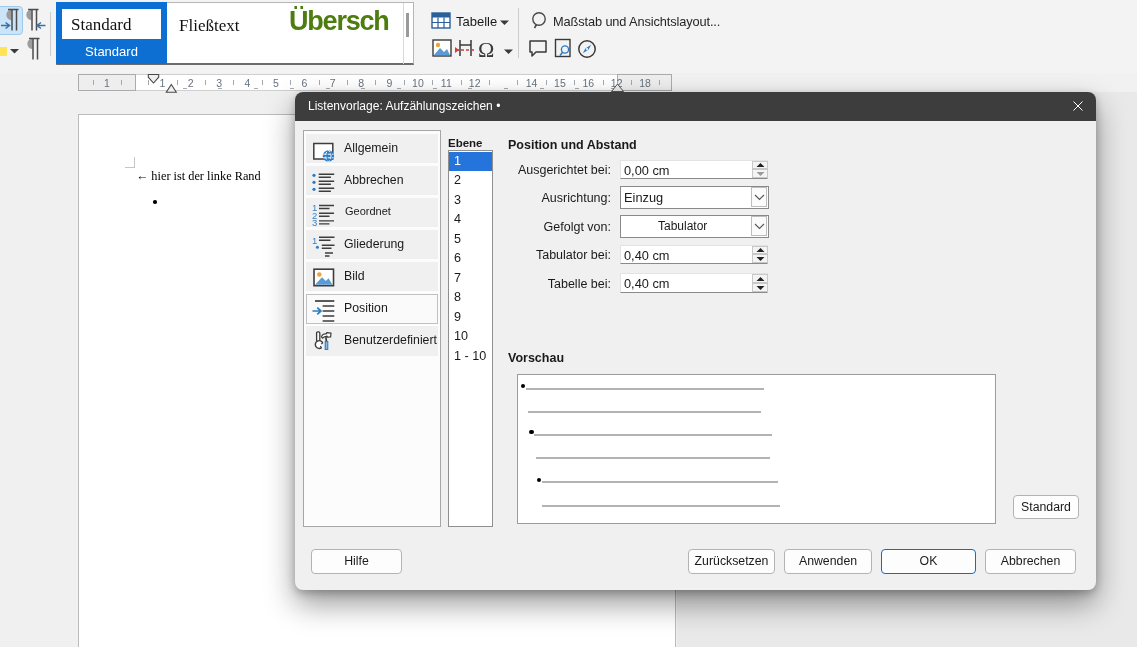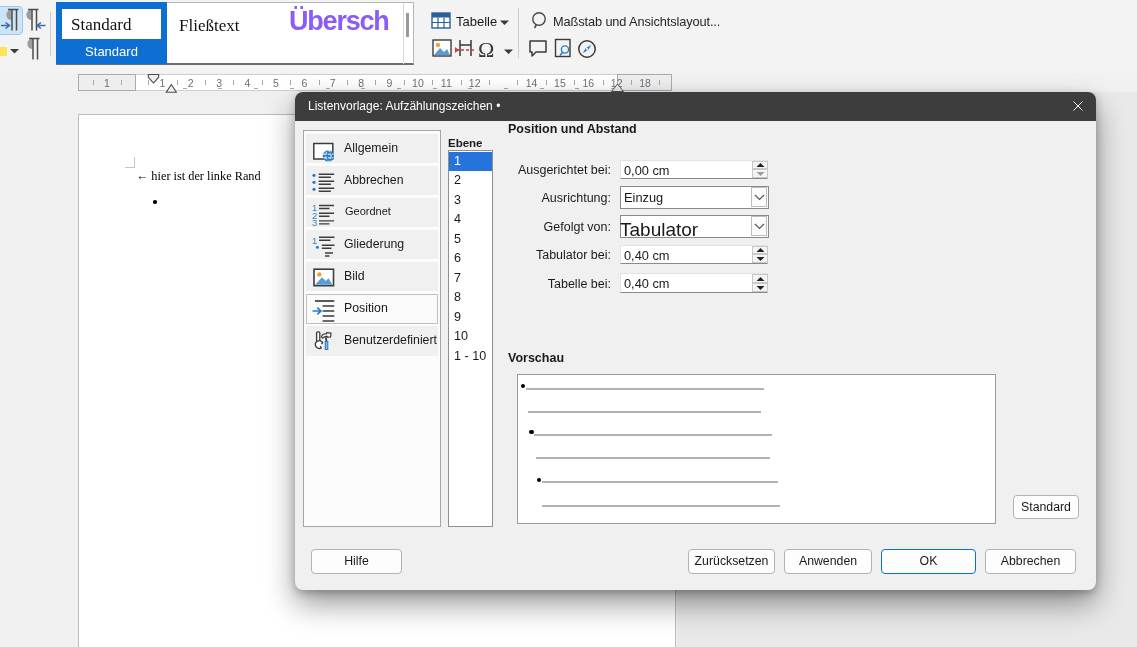--- a/index.html
+++ b/index.html
@@ -40,21 +40,21 @@
   </svg>
 </div>
 <div class="abs" style="left:50px;top:12px;width:1px;height:44px;background:#cccccc;"></div>
 
 <div class="abs" style="left:56px;top:2px;width:358px;height:63px;background:#ffffff;border:1px solid #b6b6b6;border-bottom:2px solid #6c6c6c;box-sizing:border-box;"></div>
 <div class="abs" style="left:56px;top:2px;width:111px;height:62px;background:#0e6fd2;"></div>
 <div class="abs" style="left:62px;top:9px;width:99px;height:30px;background:#ffffff;"></div>
 <div class="abs" style="left:71px;top:15px;font-family:'Liberation Serif',serif;font-size:17px;color:#111;">Standard</div>
 <div class="abs" style="left:56px;top:44px;width:111px;text-align:center;color:#ffffff;font-size:13px;">Standard</div>
 <div class="abs" style="left:179px;top:16px;font-family:'Liberation Serif',serif;font-size:17px;color:#111;">Fließtext</div>
-<div class="abs" style="left:289px;top:6px;font-size:27px;letter-spacing:-1.2px;font-weight:bold;color:#8b5cf6;">Übersch</div>
+<div class="abs" style="left:289px;top:6px;font-size:27px;letter-spacing:-1.2px;font-weight:bold;color:#4d7c0f;">Übersch</div>
 <div class="abs" style="left:403px;top:3px;width:1px;height:61px;background:#d9d9d9;"></div>
 <div class="abs" style="left:406px;top:13px;width:3px;height:24px;background:#9a9a9a;"></div>
 
 <div class="abs" style="left:431px;top:12px;">
   <svg width="20" height="18">
     <rect x="1" y="1" width="18" height="15" fill="#ffffff" stroke="#2a6099" stroke-width="1.4"></rect>
     <rect x="1" y="1" width="18" height="4.5" fill="#2a6099"></rect>
     <path d="M1 10.5 h18 M7 5.5 v10.5 M13 5.5 v10.5" stroke="#2a6099" stroke-width="1.2"></path>
   </svg>
 </div>
@@ -280,21 +280,21 @@
 <div class="abs" style="left:449px;top:190.5px;width:43px;height:19.5px;color:#1a1a1a;font-size:12.6px;line-height:19.5px;padding-left:5px;box-sizing:border-box;">3</div>
 <div class="abs" style="left:449px;top:210px;width:43px;height:19.5px;color:#1a1a1a;font-size:12.6px;line-height:19.5px;padding-left:5px;box-sizing:border-box;">4</div>
 <div class="abs" style="left:449px;top:229.5px;width:43px;height:19.5px;color:#1a1a1a;font-size:12.6px;line-height:19.5px;padding-left:5px;box-sizing:border-box;">5</div>
 <div class="abs" style="left:449px;top:249px;width:43px;height:19.5px;color:#1a1a1a;font-size:12.6px;line-height:19.5px;padding-left:5px;box-sizing:border-box;">6</div>
 <div class="abs" style="left:449px;top:268.5px;width:43px;height:19.5px;color:#1a1a1a;font-size:12.6px;line-height:19.5px;padding-left:5px;box-sizing:border-box;">7</div>
 <div class="abs" style="left:449px;top:288px;width:43px;height:19.5px;color:#1a1a1a;font-size:12.6px;line-height:19.5px;padding-left:5px;box-sizing:border-box;">8</div>
 <div class="abs" style="left:449px;top:307.5px;width:43px;height:19.5px;color:#1a1a1a;font-size:12.6px;line-height:19.5px;padding-left:5px;box-sizing:border-box;">9</div>
 <div class="abs" style="left:449px;top:327px;width:43px;height:19.5px;color:#1a1a1a;font-size:12.6px;line-height:19.5px;padding-left:5px;box-sizing:border-box;">10</div>
 <div class="abs" style="left:449px;top:346.5px;width:43px;height:19.5px;color:#1a1a1a;font-size:12.6px;line-height:19.5px;padding-left:5px;box-sizing:border-box;">1 - 10</div>
 
-<div class="abs lbl" style="left:508px;top:122px;font-weight:bold;">Position und Abstand</div>
+<div class="abs lbl" style="left:508px;top:138px;font-weight:bold;">Position und Abstand</div>
 <div class="abs lbl" style="left:400px;top:163px;width:211px;text-align:right;">Ausgerichtet bei:</div>
 <div class="abs lbl" style="left:400px;top:191px;width:211px;text-align:right;">Ausrichtung:</div>
 <div class="abs lbl" style="left:400px;top:220px;width:211px;text-align:right;">Gefolgt von:</div>
 <div class="abs lbl" style="left:400px;top:248px;width:211px;text-align:right;">Tabulator bei:</div>
 <div class="abs lbl" style="left:400px;top:277px;width:211px;text-align:right;">Tabelle bei:</div>
 
 <div class="abs" style="left:620px;top:159.5px;width:148px;height:19.5px;background:#ffffff;border:1px solid #e3e3e3;border-bottom:1px solid #8a8a8a;box-sizing:border-box;"></div>
 <div class="abs" style="left:624px;top:162.5px;font-size:12.8px;color:#1a1a1a;">0,00 cm</div>
 <div class="abs" style="left:751.5px;top:160.5px;width:16px;height:8.75px;background:#f4f4f4;border:1px solid #c8c8c8;box-sizing:border-box;"></div>
 <div class="abs" style="left:751.5px;top:169.25px;width:16px;height:8.75px;background:#f4f4f4;border:1px solid #c8c8c8;box-sizing:border-box;"></div>
@@ -310,21 +310,21 @@
   </div>
 <div class="abs" style="left:619.5px;top:185.5px;width:149px;height:23px;background:#ffffff;border:1px solid #8a8a8a;box-sizing:border-box;"></div>
 <div class="abs" style="left:624px;top:189.5px;font-size:12.8px;color:#1a1a1a;">Einzug</div>
 <div class="abs" style="left:751px;top:187px;width:16px;height:20px;background:#fbfbfb;border:1px solid #bdbdbd;box-sizing:border-box;"></div>
 <div class="abs" style="left:754px;top:193.5px;">
     <svg width="11" height="7">
       <path d="M1 1 L5.5 5.5 L10 1" fill="none" stroke="#5a5a5a" stroke-width="1.2"></path>
     </svg>
   </div>
 <div class="abs" style="left:619.5px;top:214.5px;width:149px;height:23px;background:#ffffff;border:1px solid #8a8a8a;box-sizing:border-box;"></div>
-<div class="abs" style="left:620px;top:218.5px;font-size:19px;color:#1a1a1a;">Tabulator</div>
+<div class="abs" style="left:658px;top:218.5px;font-size:12px;color:#1a1a1a;">Tabulator</div>
 <div class="abs" style="left:751px;top:216px;width:16px;height:20px;background:#fbfbfb;border:1px solid #bdbdbd;box-sizing:border-box;"></div>
 <div class="abs" style="left:754px;top:222.5px;">
     <svg width="11" height="7">
       <path d="M1 1 L5.5 5.5 L10 1" fill="none" stroke="#5a5a5a" stroke-width="1.2"></path>
     </svg>
   </div>
 <div class="abs" style="left:620px;top:244.5px;width:148px;height:19.5px;background:#ffffff;border:1px solid #e3e3e3;border-bottom:1px solid #8a8a8a;box-sizing:border-box;"></div>
 <div class="abs" style="left:624px;top:247.5px;font-size:12.8px;color:#1a1a1a;">0,40 cm</div>
 <div class="abs" style="left:751.5px;top:245.5px;width:16px;height:8.75px;background:#f4f4f4;border:1px solid #c8c8c8;box-sizing:border-box;"></div>
 <div class="abs" style="left:751.5px;top:254.25px;width:16px;height:8.75px;background:#f4f4f4;border:1px solid #c8c8c8;box-sizing:border-box;"></div>

